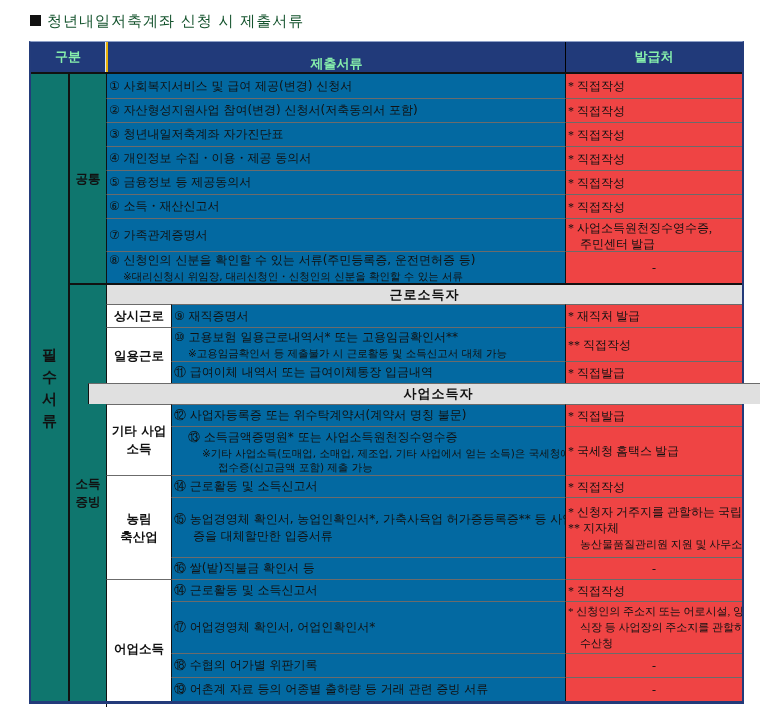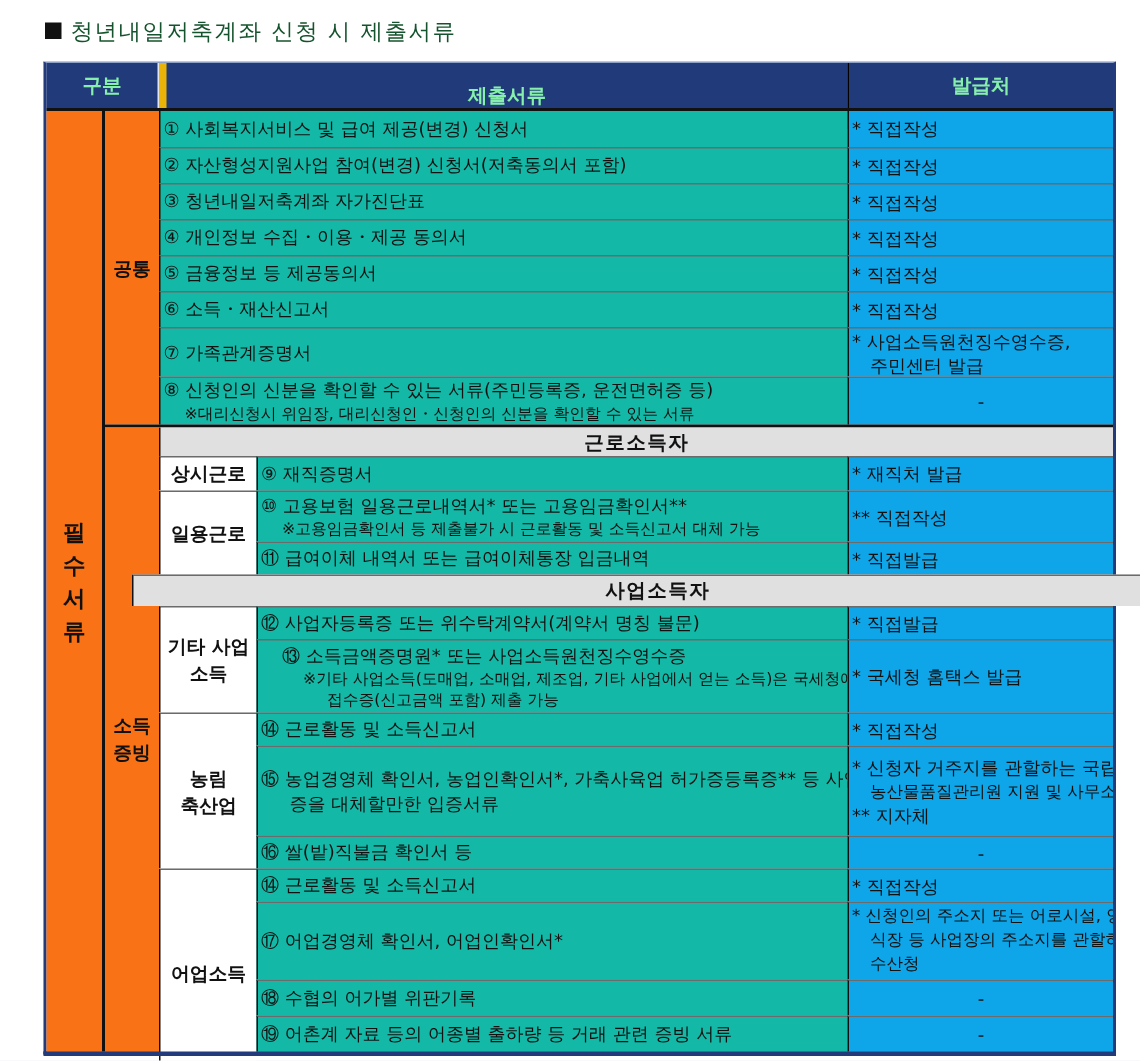--- a/index.html
+++ b/index.html
@@ -5,29 +5,29 @@
   html, body { margin:0; padding:0; background:#ffffff; }
   body { width:760px; height:707px; position:relative; overflow:hidden;
          font-family:"DejaVu Sans", sans-serif; color:#111; }
   .title { position:absolute; left:30px; top:12px; font-size:15px; letter-spacing:1px; color:#14532d; }
   .title .sq { display:inline-block; width:11px; height:11px; background:#111; margin-right:6px; vertical-align:0px; }
   .frame { position:absolute; left:29px; top:41px; width:715px; height:662px;
            border:2px solid #233b7a; border-top:1px solid #8ea0c8; box-sizing:border-box; background:#dfe5f3; }
   .abs { position:absolute; box-sizing:border-box; }
   .hdr { background:#213a7a; color:#86efac; font-weight:bold; font-size:13px;
          display:flex; align-items:center; justify-content:center; }
-  .lav { background:#f97316; }
-  .cell { background:#14b8a6; font-size:12px; display:flex; align-items:center; padding-left:2px;
+  .lav { background:#0f766e; }
+  .cell { background:#0369a1; font-size:12px; display:flex; align-items:center; padding-left:2px;
           border-top:1px solid #6b6b6b; border-left:1px solid #111; }
   .cell.multi { flex-direction:column; align-items:flex-start; justify-content:center; }
   .cell .note { font-size:10.5px; padding-left:14px; line-height:14px; }
   .cell .note2 { font-size:10.5px; padding-left:30px; line-height:14px; }
   .cell .line { line-height:17px; white-space:nowrap; }
-  .iss { background:#0ea5e9; font-size:12px; display:flex; flex-direction:column; justify-content:center;
-         padding-left:2px; border-top:1px solid #6b6b6b; border-left:1px solid #111; overflow:hidden; }
+  .iss { background:#ef4444; font-size:12px; display:flex; flex-direction:column; justify-content:center;
+         padding-left:2px; border-top:1px solid #6b6b6b; border-left:1px solid #111; overflow:hidden;font-family:Liberation Serif, serif; }
   .iss .line { line-height:16px; white-space:nowrap; }
   .iss .ind { padding-left:12px; }
   .iss.center { align-items:center; padding-left:0; }
   .section { background:#e0e0e0; font-weight:bold; font-size:13px; display:flex; align-items:center;
              justify-content:center; border-top:1px solid #6b6b6b; border-left:1px solid #111; letter-spacing:1px; }
   .sub { background:#fff; font-weight:bold; font-size:12.5px; display:flex; flex-direction:column;
          align-items:center; justify-content:center; border-top:1px solid #6b6b6b; border-left:1px solid #111; line-height:18px; }
   .cat { font-weight:bold; font-size:12.5px; display:flex; flex-direction:column; align-items:center;
          justify-content:center; line-height:18px; }
   .vert { font-weight:bold; font-size:15px; display:flex; flex-direction:column; align-items:center;
@@ -35,21 +35,21 @@
   .vline { background:#111; }
 </style>
 </head>
 <body>
 
 <div class="title"><span class="sq"></span><span>청년내일저축계좌 신청 시 제출서류</span></div>
 
 <div class="frame"></div>
 
 <div class="abs hdr" style="left:31px;top:42px;width:74px;height:30px;">구분</div>
-<div class="abs hdr" style="left:106px;top:42px;width:459px;height:44px;border-left:5px solid #eab308;">제출서류</div>
+<div class="abs hdr" style="left:106px;top:42px;width:459px;height:44px;border-left:2px solid #eab308;">제출서류</div>
 <div class="abs hdr" style="left:565px;top:42px;width:177px;height:30px;border-left:1px solid #000;">발급처</div>
 <div class="abs" style="left:31px;top:72px;width:711px;height:2px;background:#111;"></div>
 
 <div class="abs lav vert" style="left:31px;top:74px;width:37px;height:627px;">
   <span>필</span>
   <span>수</span>
   <span>서</span>
   <span>류</span>
 </div>
 <div class="abs vline" style="left:68px;top:74px;width:2px;height:627px;"></div>
@@ -161,22 +161,22 @@
 <div class="abs cell" style="left:171px;top:475px;width:394px;height:22px;">⑭ 근로활동 및 소득신고서</div>
 <div class="abs iss" style="left:565px;top:475px;width:177px;height:22px;">
     <span class="line">* 직접작성</span>
   </div>
 <div class="abs cell multi" style="left:171px;top:497px;width:394px;height:60px;overflow:hidden;">
   <span class="line">⑮  농업경영체 확인서, 농업인확인서*, 가축사육업 허가증등록증** 등 사업자등록</span>
   <span class="line" style="padding-left:19px;">증을 대체할만한 입증서류</span>
 </div>
 <div class="abs iss" style="left:565px;top:497px;width:177px;height:60px;">
   <span class="line">* 신청자 거주지를 관할하는 국립</span>
+  <span class="line">** 지자체</span>
   <span class="line ind" style="font-size:11px;">농산물품질관리원 지원 및 사무소</span>
-  <span class="line">** 지자체</span>
 </div>
 <div class="abs cell" style="left:171px;top:557px;width:394px;height:22px;">⑯ 쌀(밭)직불금 확인서 등</div>
 <div class="abs iss center" style="left:565px;top:557px;width:177px;height:22px;">
     <span class="line">-</span>
   </div>
 
 <div class="abs sub" style="left:106px;top:579px;width:65px;height:138px;">
     <span>어업소득</span>
   </div>
 <div class="abs cell" style="left:171px;top:579px;width:394px;height:22px;">⑭ 근로활동 및 소득신고서</div>

